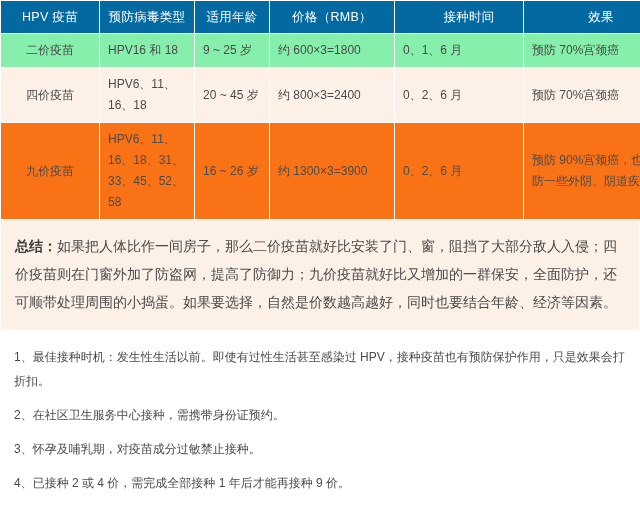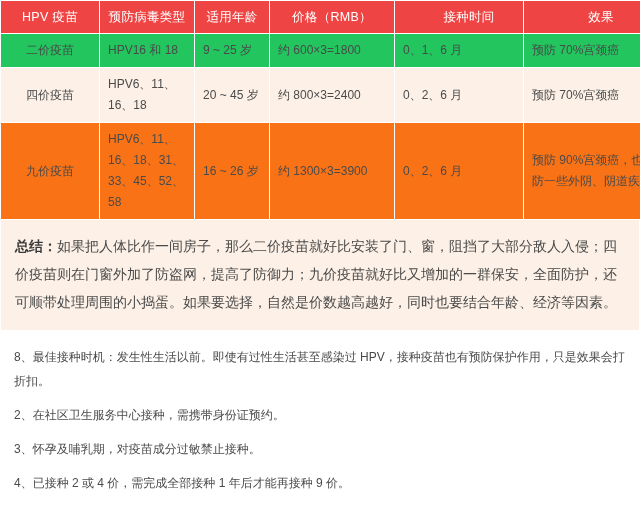--- a/index.html
+++ b/index.html
@@ -20,38 +20,38 @@
     position: relative;
     box-sizing: border-box;
   }
   table.vaccine-table {
     width: 640px;
     border-collapse: collapse;
     table-layout: fixed;
     font-size: 12px;
   }
   table.vaccine-table th {
-    background: #ef4444;
+    background: #0369a1;
     color: #ffffff;
     font-weight: normal;
     font-size: 12.5px;
     height: 30px;
     text-align: center;
     border: 1px solid #ffffff;
     letter-spacing: 0.3px;
   }
   table.vaccine-table td {
     border: 1px solid #ffffff;
     padding: 6px 8px;
     vertical-align: middle;
     font-size: 12px;
     line-height: 1.75;
     color: #4a4a4a;
   }
-  tr.row-a td { background: #22c55e; }
+  tr.row-a td { background: #86efac; }
   tr.row-b td { background: #fdf1e7; }
   tr.row-c td { background: #f97316; }
 
   td.c-name { text-align: center; width: 96px; }
   td.c-type { text-align: left;  width: 92px; }
   td.c-age  { text-align: left;  width: 72px; }
   td.c-price{ text-align: left;  width: 122px; }
   td.c-time { text-align: left;  width: 106px; }
   td.c-eff  { text-align: left;  width: 152px; }
 
@@ -139,19 +139,19 @@
         <td class="c-eff">预防 90%宫颈癌，也可预防一些外阴、阴道疾病</td>
       </tr>
     </tbody>
   </table>
 
   <div class="summary">
     <span class="lead">总结：</span><span>如果把人体比作一间房子，那么二价疫苗就好比安装了门、窗，阻挡了大部分敌人入侵；四价疫苗则在门窗外加了防盗网，提高了防御力；九价疫苗就好比又增加的一群保安，全面防护，还可顺带处理周围的小捣蛋。如果要选择，自然是价数越高越好，同时也要结合年龄、经济等因素。</span>
   </div>
 
   <div class="notes">
-    <div class="note-item">8、最佳接种时机：发生性生活以前。即使有过性生活甚至感染过 HPV，接种疫苗也有预防保护作用，只是效果会打折扣。</div>
+    <div class="note-item">1、最佳接种时机：发生性生活以前。即使有过性生活甚至感染过 HPV，接种疫苗也有预防保护作用，只是效果会打折扣。</div>
     <div class="note-item">2、在社区卫生服务中心接种，需携带身份证预约。</div>
     <div class="note-item">3、怀孕及哺乳期，对疫苗成分过敏禁止接种。</div>
     <div class="note-item">4、已接种 2 或 4 价，需完成全部接种 1 年后才能再接种 9 价。</div>
   </div>
 
 </div>
 
 </body></html>

